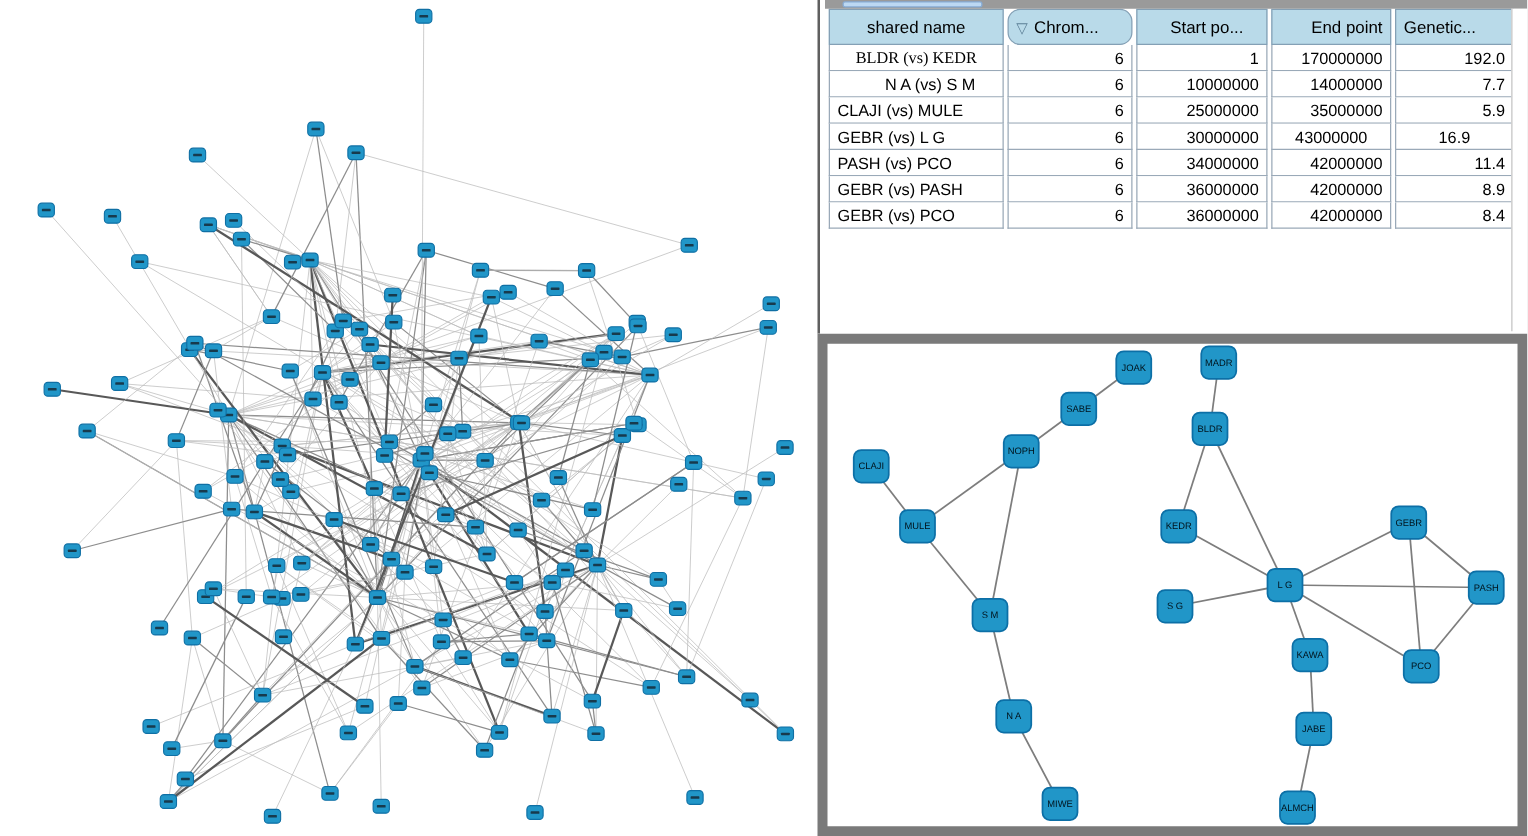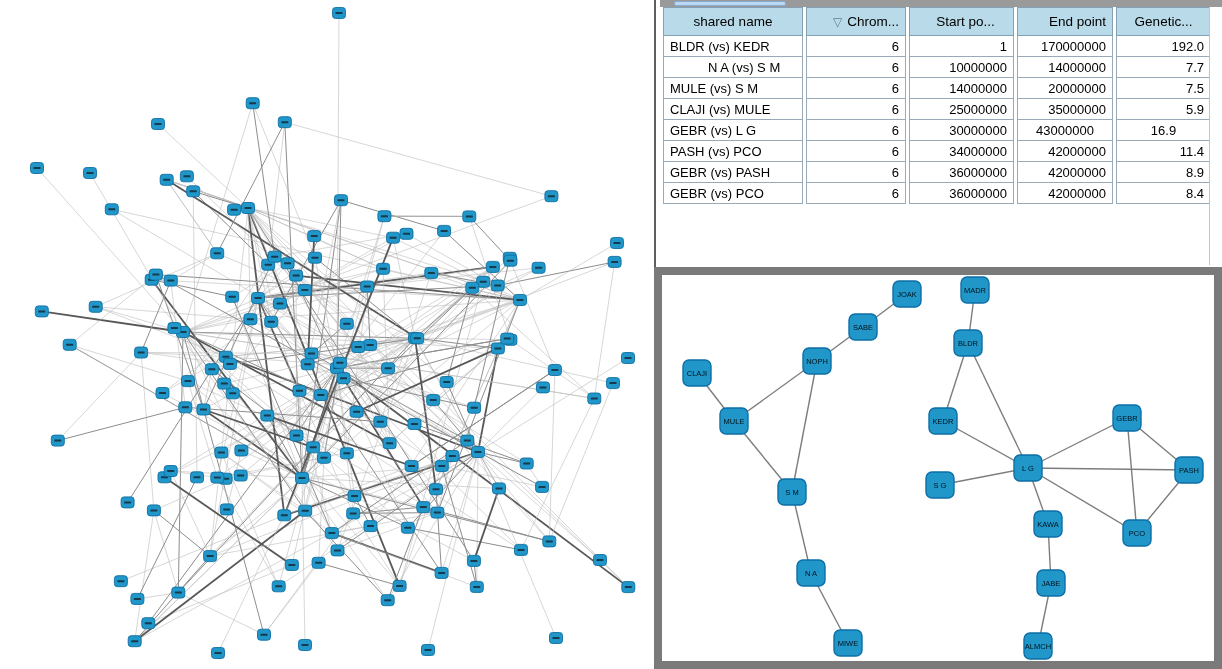--- a/index.html
+++ b/index.html
@@ -1011,47 +1011,40 @@
   <div class="right-col">
 
     <div class="table-widget">
       <div class="table-topbar">
         <div class="thumb"></div>
       </div>
       <table class="attr">
         <thead>
             <tr id="thead-row">
               <th style="width: 140px; text-align: center;"><span>shared name</span></th>
-              <th style="width: 100px; text-align: right;"><span class="filter-ic">▽</span><span>Chrom...</span></th>
+              <th style="width: 100px; text-align: left; border-radius: 10px;"><span class="filter-ic">▽</span><span>Chrom...</span></th>
               <th style="width: 105px; text-align: center; padding-left: 14px;"><span>Start po...</span></th>
               <th style="width: 96px; text-align: right;"><span>End point</span></th>
-              <th style="width: 95px; text-align: center;"><span>Genetic...</span></th>
+              <th style="width: 95px; text-align: left;"><span>Genetic...</span></th>
             </tr>
           </thead>
         <tbody id="tbody-rows">
             <tr>
-              <td style="text-align: left;">BLDR (vs) KEDR</td>
+              <td style="text-align: center; font-family: Liberation Serif, serif;">BLDR (vs) KEDR</td>
               <td style="text-align: right;">6</td>
               <td style="text-align: right;">1</td>
               <td style="text-align: right;">170000000</td>
               <td style="text-align: right;">192.0</td>
             </tr>
             <tr>
               <td style="text-align: left; padding-left: 44px;">N A (vs) S M</td>
               <td style="text-align: right;">6</td>
               <td style="text-align: right;">10000000</td>
               <td style="text-align: right;">14000000</td>
               <td style="text-align: right;">7.7</td>
-            </tr>
-            <tr>
-              <td style="text-align: left;">MULE (vs) S M</td>
-              <td style="text-align: right;">6</td>
-              <td style="text-align: right;">14000000</td>
-              <td style="text-align: right;">20000000</td>
-              <td style="text-align: right;">7.5</td>
             </tr>
             <tr>
               <td style="text-align: left;">CLAJI (vs) MULE</td>
               <td style="text-align: right;">6</td>
               <td style="text-align: right;">25000000</td>
               <td style="text-align: right;">35000000</td>
               <td style="text-align: right;">5.9</td>
             </tr>
             <tr>
               <td style="text-align: left;">GEBR (vs) L G</td>

